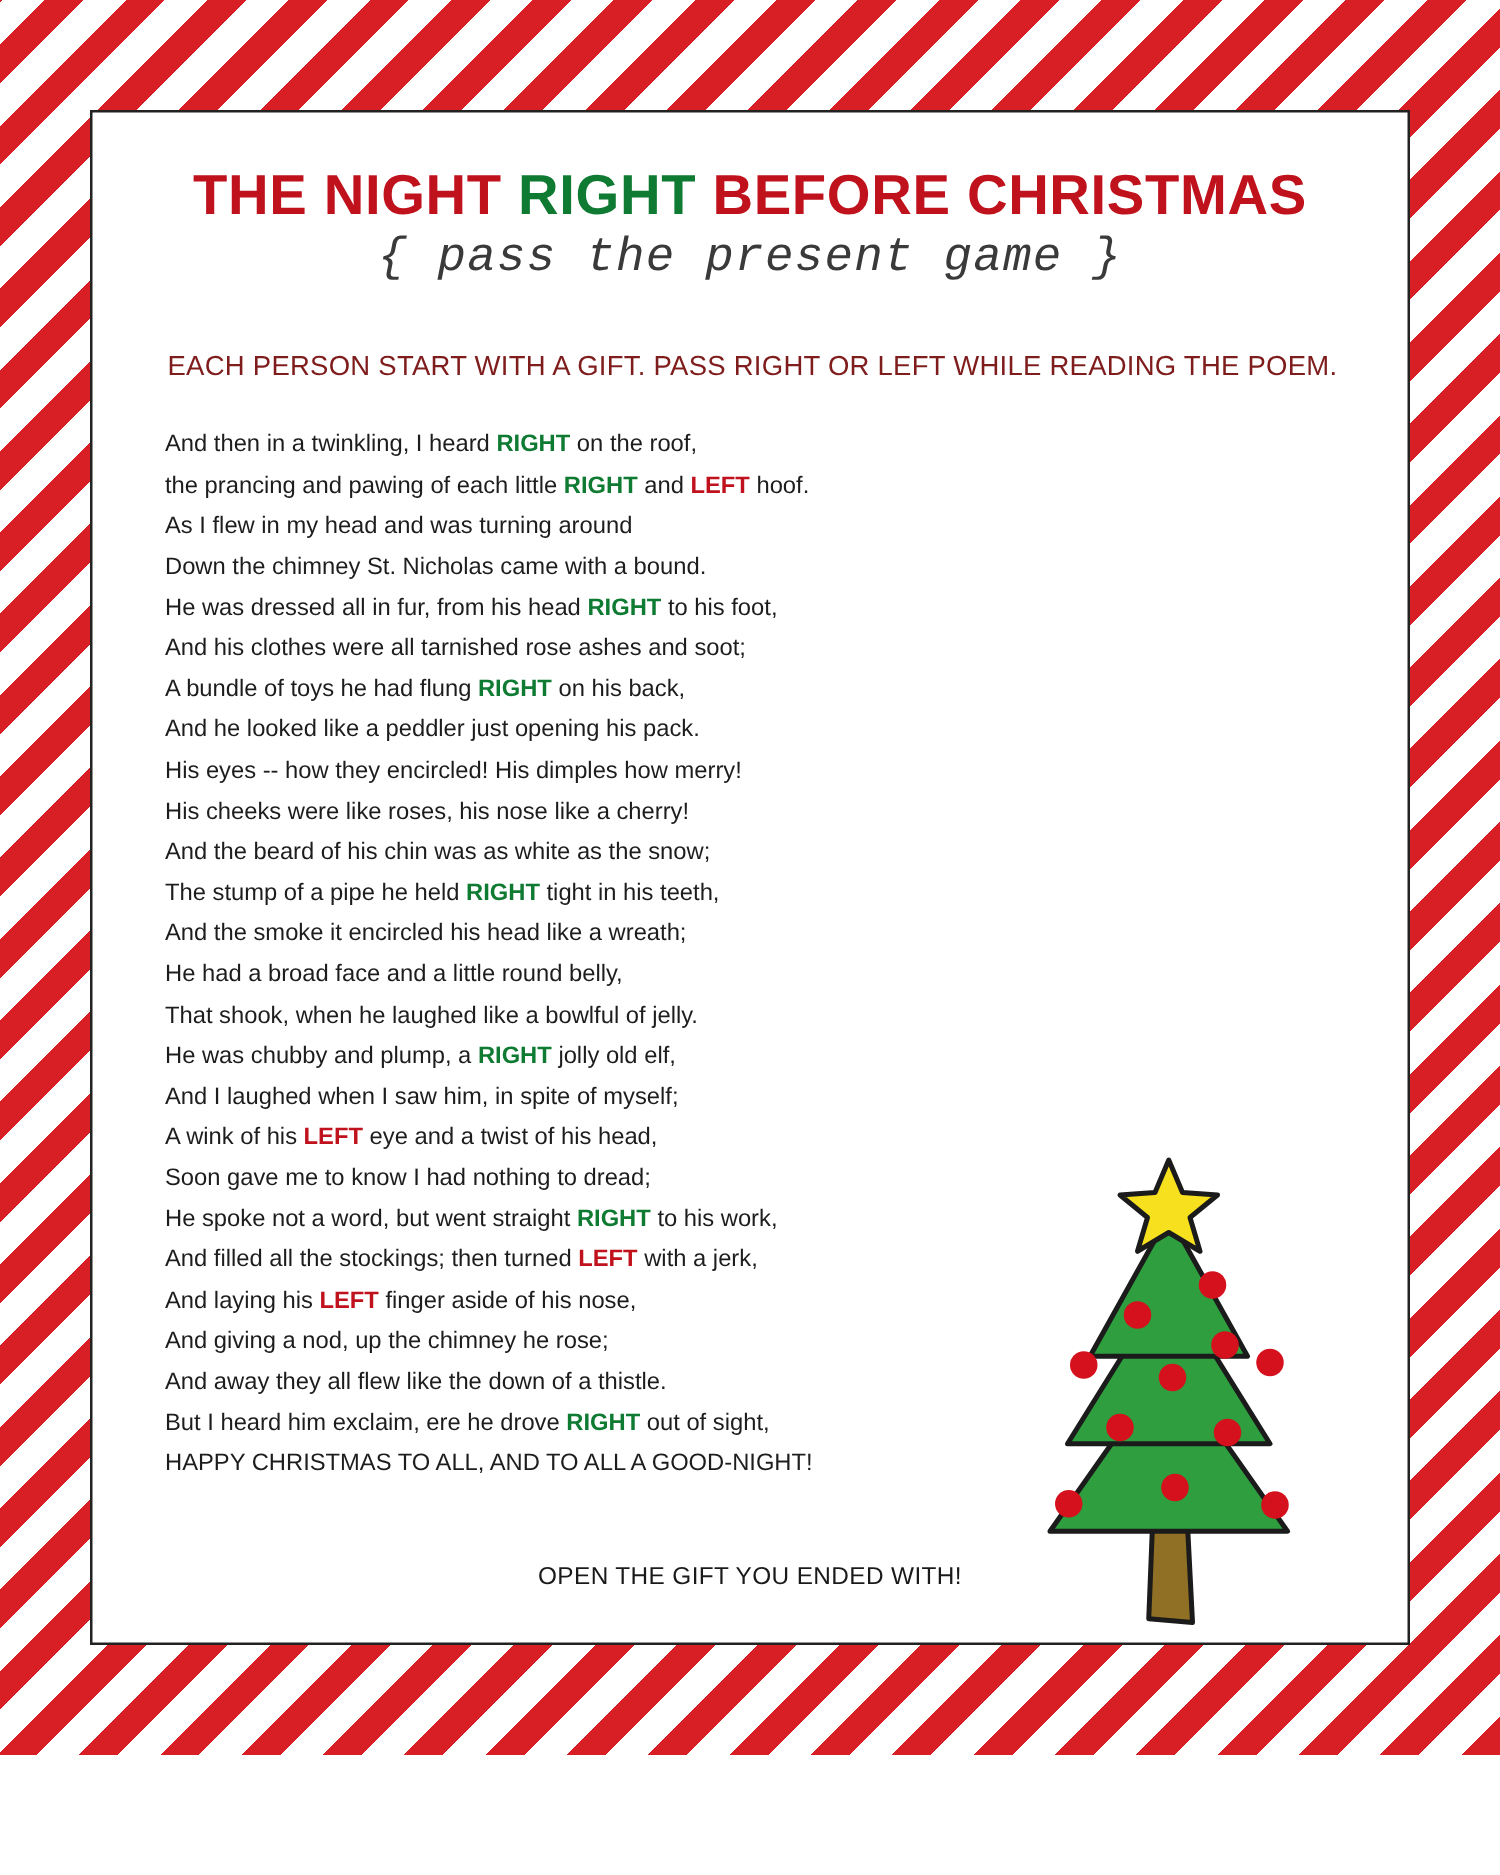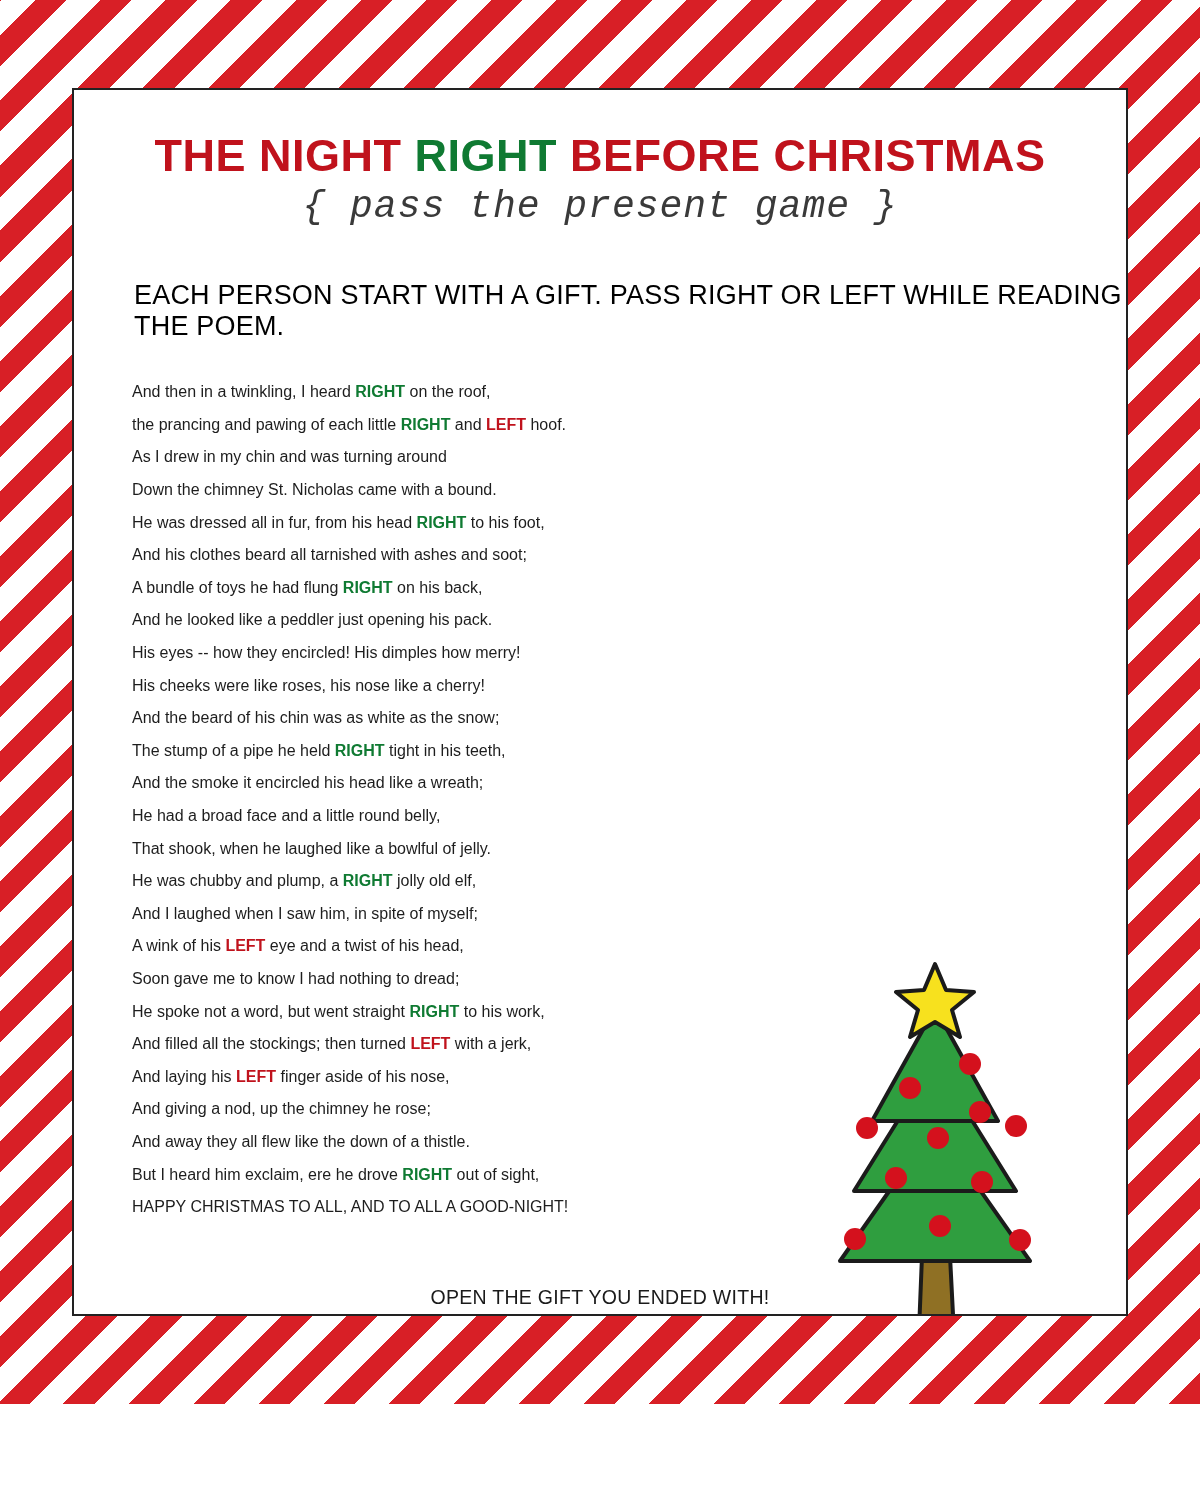--- a/index.html
+++ b/index.html
@@ -63,33 +63,33 @@
     font-size: 38px;
     color: #3a3a3a;
     font-family: Liberation Mono, monospace;
     font-style: italic;
     letter-spacing: 1px;
   }
 
   
   .instruction {
     margin: 52px 0 0 60px;
-    font-size: 27px;
-    color: #000000;
+    font-size: 22px;
+    color: #7f1d1d;
     letter-spacing: 0.2px;
   }
 
   
   .poem-wrap {
     position: relative;
     margin: 34px 0 0 58px;
     width: 960px;
   }
   .poem-line {
-    font-size: 16px;
+    font-size: 19px;
     line-height: 32.6px;
     color: #1d1d1d;
     white-space: nowrap;
   }
   .poem-line b.r {
     color: #c0121c;
     font-weight: bold;
     margin-top: 24px;
   }
   .poem-line b.g {
@@ -126,24 +126,24 @@
     </h1>
 
     <div class="subtitle">{ pass the present game }</div>
 
     <div class="instruction">EACH PERSON START WITH A GIFT. PASS RIGHT OR LEFT WHILE READING THE POEM.</div>
 
     <div class="poem-wrap">
       <div id="poem-lines">
           <div class="poem-line">And then in a twinkling, I heard <b class="g">RIGHT</b> on the roof,</div>
           <div class="poem-line">the prancing and pawing of each little <b class="g">RIGHT</b> and <b class="r">LEFT</b> hoof.</div>
-          <div class="poem-line">As I drew in my chin and was turning around</div>
+          <div class="poem-line">As I flew in my head and was turning around</div>
           <div class="poem-line">Down the chimney St. Nicholas came with a bound.</div>
           <div class="poem-line">He was dressed all in fur, from his head <b class="g">RIGHT</b> to his foot,</div>
-          <div class="poem-line">And his clothes beard all tarnished with ashes and soot;</div>
+          <div class="poem-line">And his clothes were all tarnished rose ashes and soot;</div>
           <div class="poem-line">A bundle of toys he had flung <b class="g">RIGHT</b> on his back,</div>
           <div class="poem-line">And he looked like a peddler just opening his pack.</div>
           <div class="poem-line">His eyes -- how they encircled! His dimples how merry!</div>
           <div class="poem-line">His cheeks were like roses, his nose like a cherry!</div>
           <div class="poem-line">And the beard of his chin was as white as the snow;</div>
           <div class="poem-line">The stump of a pipe he held <b class="g">RIGHT</b> tight in his teeth,</div>
           <div class="poem-line">And the smoke it encircled his head like a wreath;</div>
           <div class="poem-line">He had a broad face and a little round belly,</div>
           <div class="poem-line">That shook, when he laughed like a bowlful of jelly.</div>
           <div class="poem-line">He was chubby and plump, a <b class="g">RIGHT</b> jolly old elf,</div>

